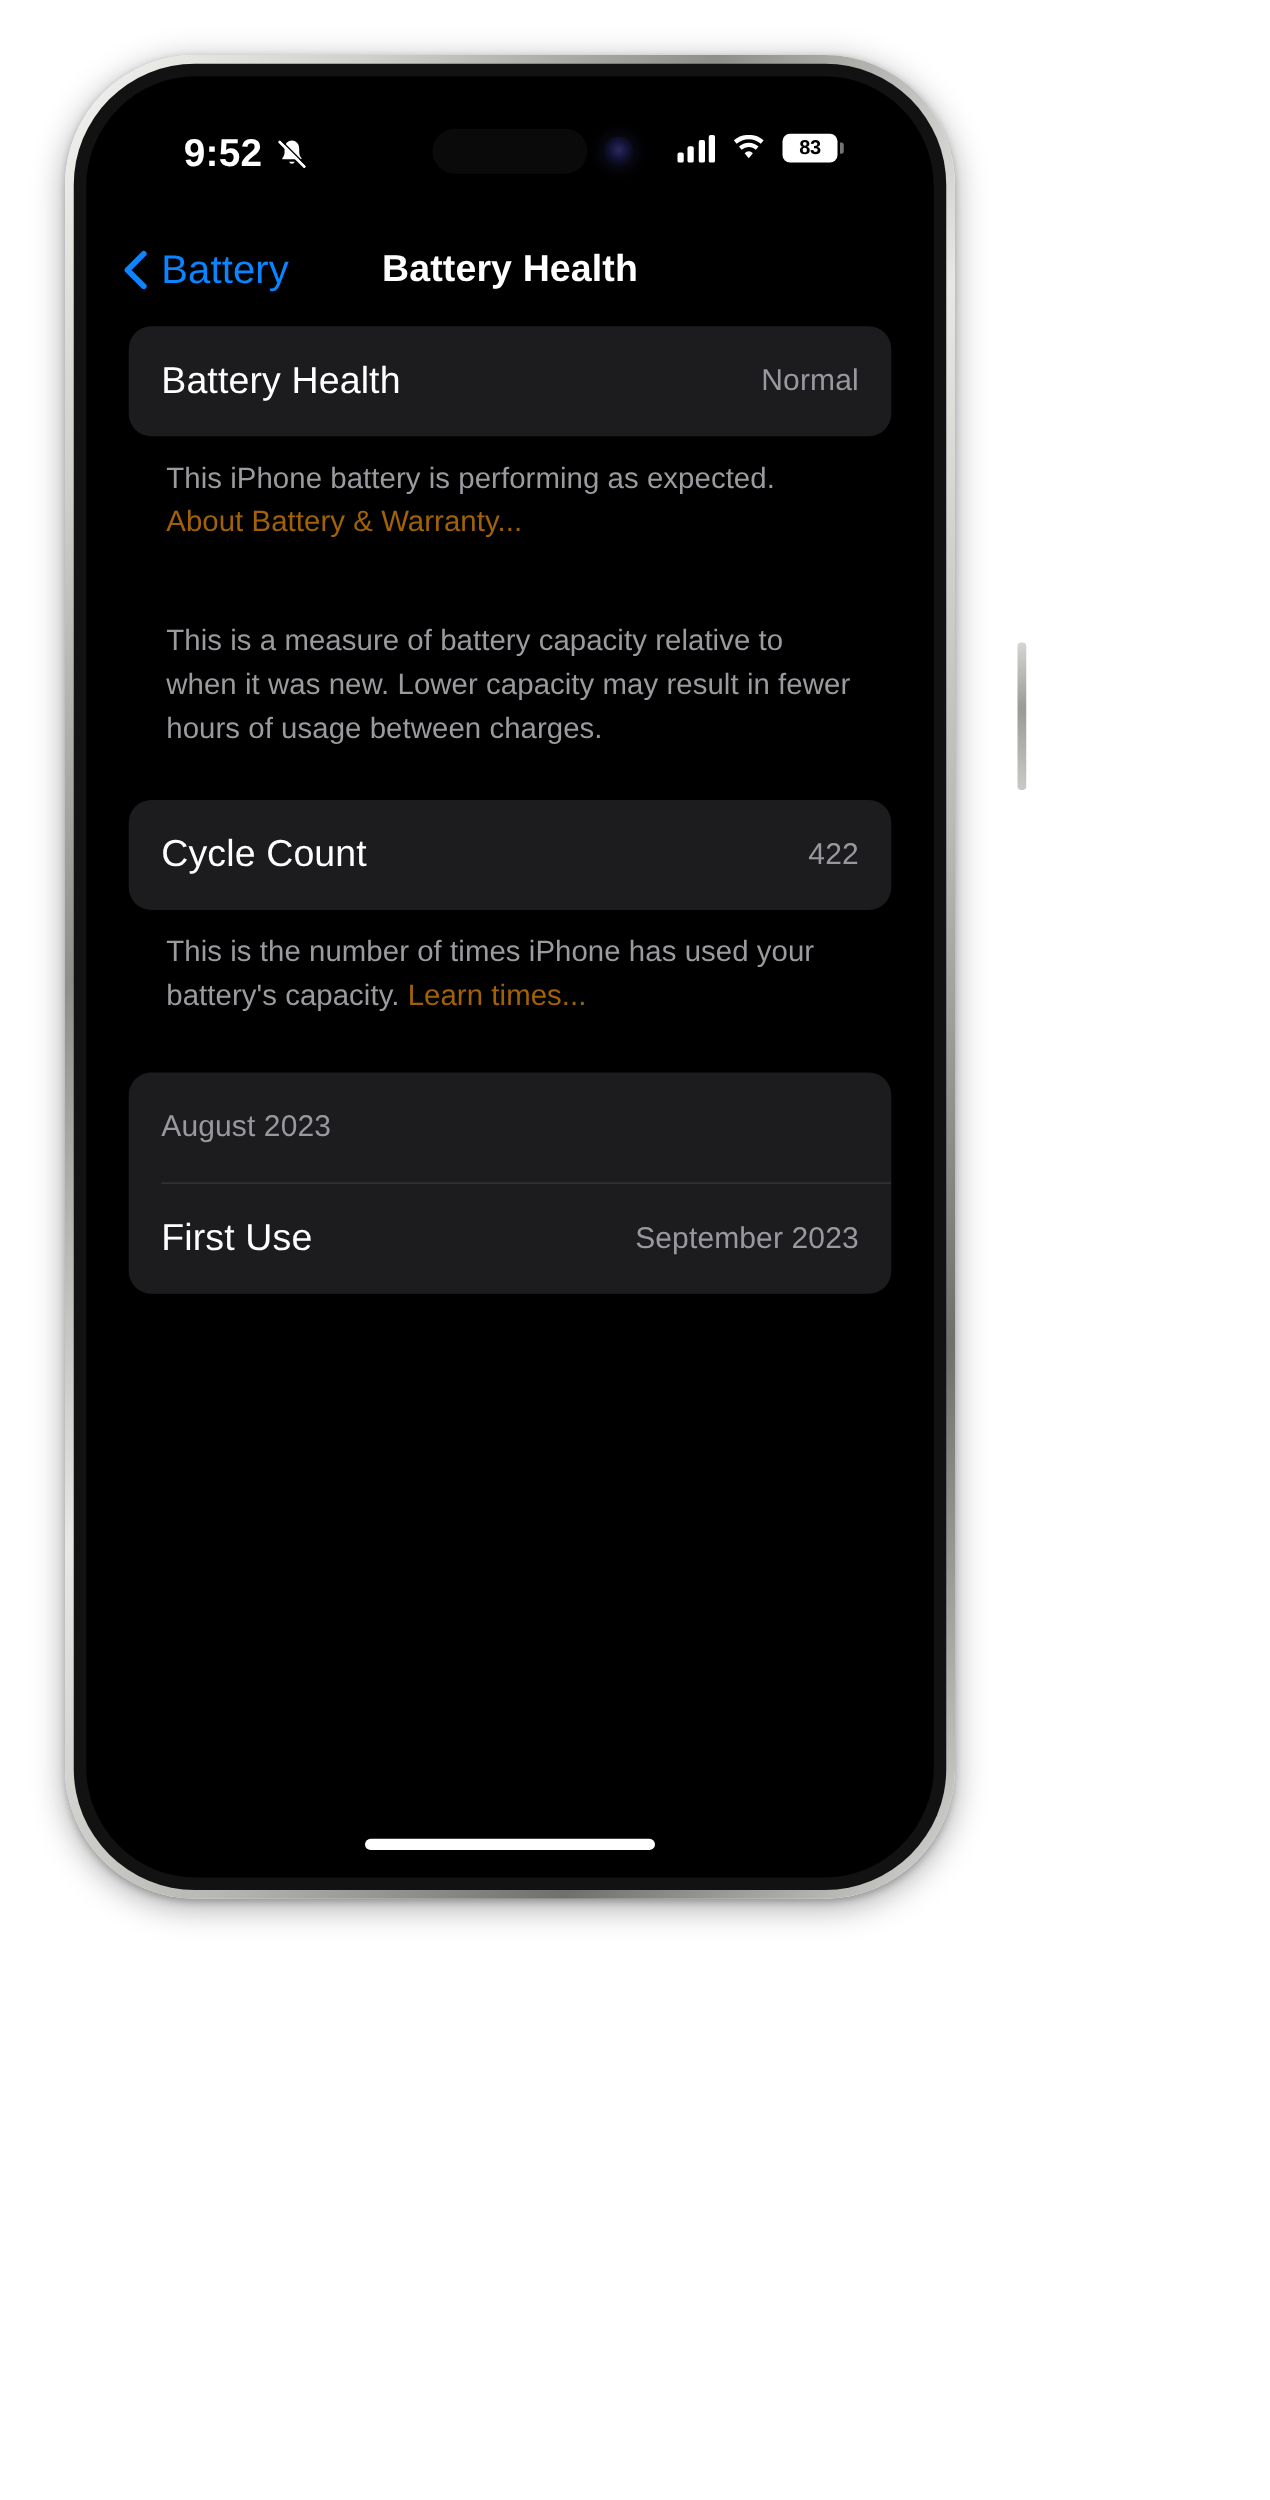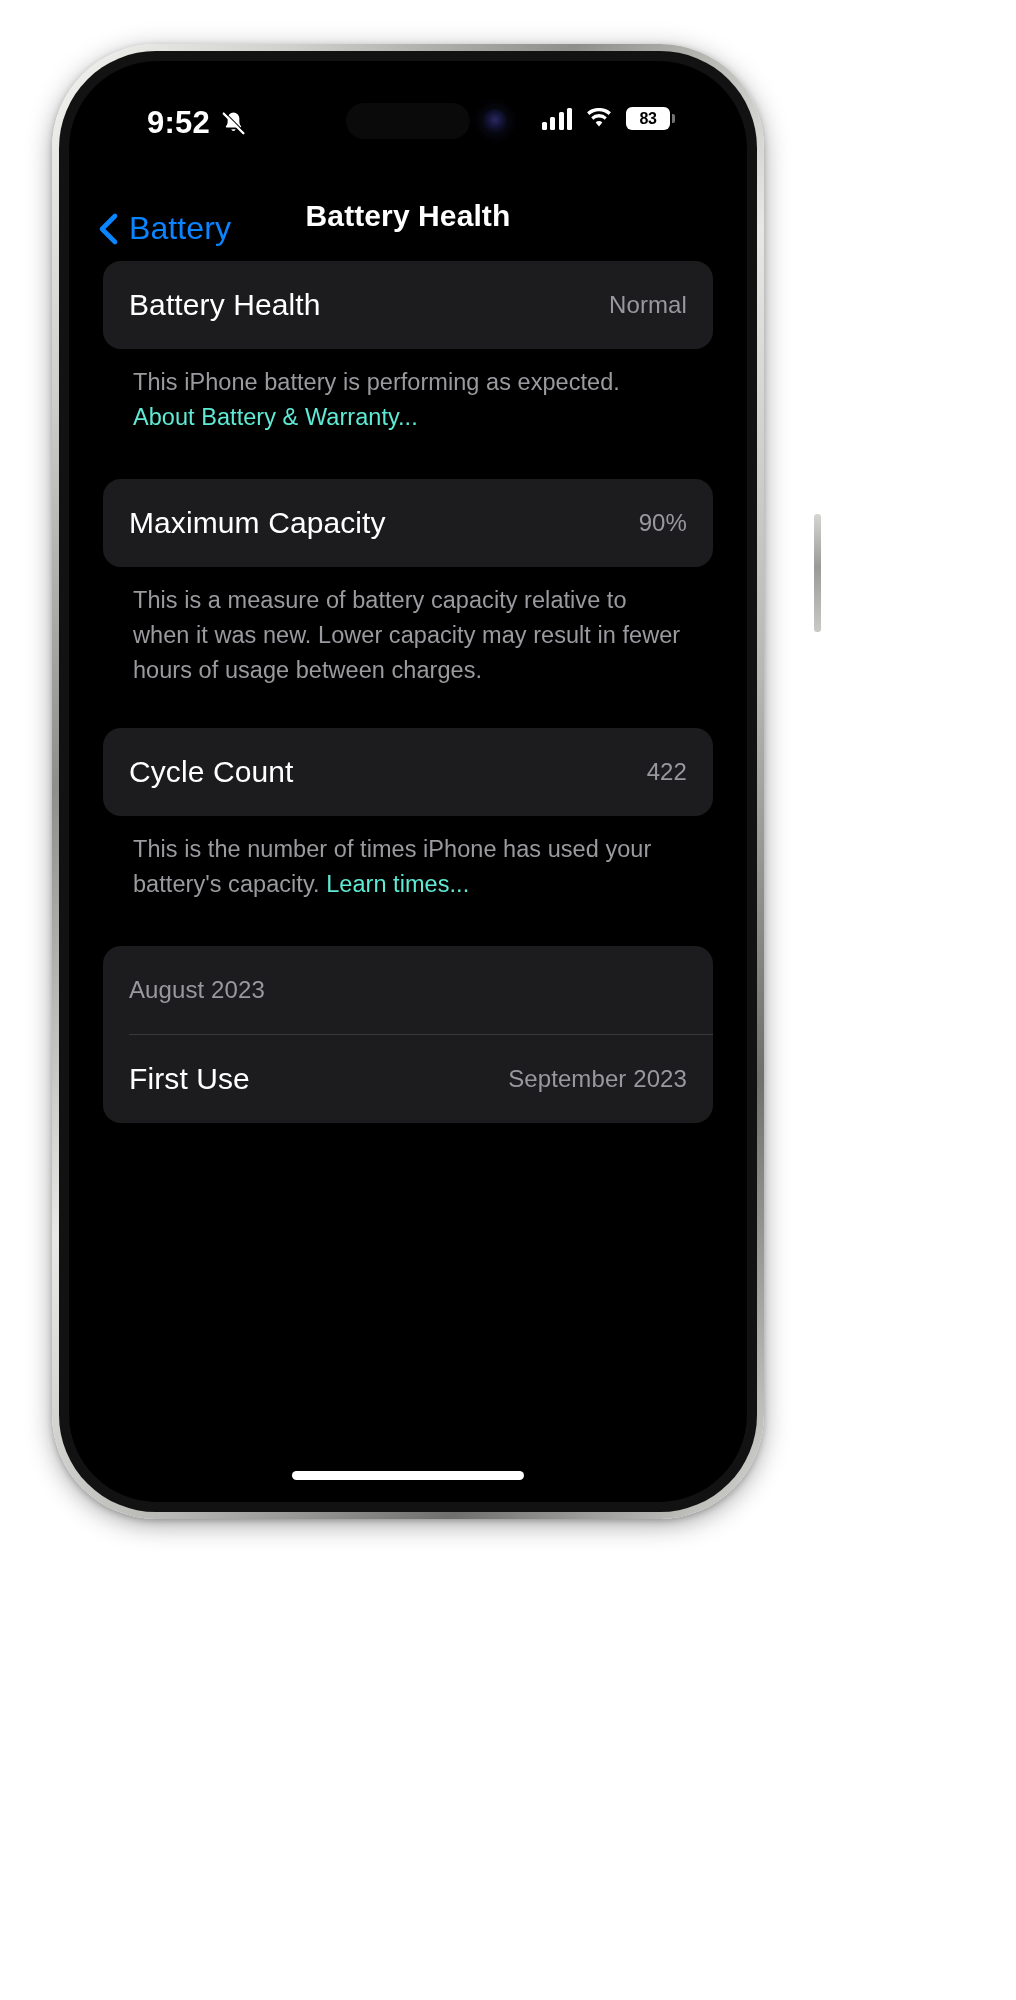--- a/index.html
+++ b/index.html
@@ -84,21 +84,21 @@
   .batt-tip{
     width:3px; height:9px; margin-left:2px; border-radius:0 2px 2px 0;
     background:rgba(255,255,255,.45);
   }
 
   
   .navbar{
     position:absolute; left:0; top:116px; width:100%; height:84px;
   }
   .nav-back{
-    position:absolute; left:28px; top:33px;
+    position:absolute; left:28px; top:20px;
     display:flex; align-items:center; gap:10px; cursor:pointer;
   }
   .chev{ width:22px; height:34px; }
   .nav-back-label{ font-size:32px; color:#0a84ff; letter-spacing:.1px; }
   .nav-title{
     position:absolute; left:0; right:0; top:22px; text-align:center;
     font-size:30px; font-weight:700; color:#fff; letter-spacing:.1px;
   }
 
   
@@ -115,21 +115,21 @@
   }
   .row-label{ font-size:30px; color:#ffffff; letter-spacing:.1px; }
   .row-value{ font-size:24px; color:#98989f; letter-spacing:.1px; }
   .row-sep{ height:1px; background:#38383a; margin-left:26px; }
 
   .footer{
     padding:16px 30px 0 30px;
     font-size:23.5px; line-height:35px; color:#9a9a9f;
     letter-spacing:.05px;
   }
-  .footer a, .link{ color:#5eead4; text-decoration:none; }
+  .footer a, .link{ color:#a16207; text-decoration:none; }
 
   .gap-lg{ height:44px; }
   .gap-md{ height:40px; }
 
   
   .home-indicator{
     position:absolute; left:50%; transform:translateX(-50%);
     bottom:22px; width:232px; height:9px; border-radius:5px; background:#ffffff;
   }
 </style>
@@ -210,26 +210,20 @@
               </div>
             </div>
             <div class="footer">
               <span>This iPhone battery is performing as expected. </span><span class="link">About Battery &amp; Warranty...</span>
             </div>
           </div>
 
           <div class="gap-lg"></div>
 
           <div class="group">
-            <div class="card">
-              <div class="row">
-                <span class="row-label">Maximum Capacity</span>
-                <span class="row-value">90%</span>
-              </div>
-            </div>
             <div class="footer">This is a measure of battery capacity relative to when it was new. Lower capacity may result in fewer hours of usage between charges.</div>
           </div>
 
           <div class="gap-md"></div>
 
           <div class="group">
             <div class="card">
               <div class="row">
                 <span class="row-label">Cycle Count</span>
                 <span class="row-value">422</span>

